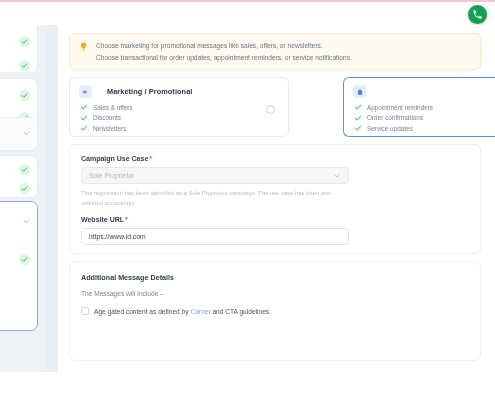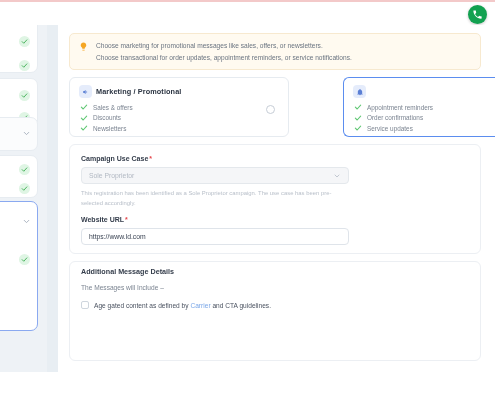--- a/index.html
+++ b/index.html
@@ -106,21 +106,21 @@
     padding:7px 9px;
     cursor:pointer;
   }
   .choice-card.marketing { left:0; width:220px; }
   .choice-card.transactional {
     left:274px; width:163px;
     border:1.5px solid #5b8def;
     border-right:none;
     border-top-right-radius:0; border-bottom-right-radius:0;
   }
-  .card-head { display:flex; align-items:center; gap:4px; }
+  .card-head { display:flex; align-items:center; gap:15px; }
   .card-badge {
     width:13px; height:13px; border-radius:4px;
     background:#e5ecfb;
     display:flex; align-items:center; justify-content:center;
     flex:none;
   }
   .card-badge svg { width:8px; height:8px; display:block; }
   .card-title { font-size:7.3px; font-weight:bold; color:#2b3442; letter-spacing:.1px; }
   .card-list { margin-top:5px; padding-left:1px; }
   .card-li { display:flex; align-items:center; gap:5px; margin-bottom:2.5px; }
@@ -155,21 +155,21 @@
     background:#ffffff; border:1px solid #dfe4ea; border-radius:4px;
     display:flex; align-items:center; padding:0 7px;
     cursor:text;
   }
   .input-val { font-size:6.8px; color:#3b4454; }
 
   
   .details-card {
     position:absolute; top:236px; left:11px; width:412px; height:100px;
     background:#ffffff; border:1px solid #eceff3; border-radius:6px;
-    padding:5px 11px;
+    padding:11px 11px;
   }
   .details-title { font-size:7.2px; font-weight:bold; color:#343d4b; }
   .details-sub { margin-top:8px; font-size:6.6px; color:#7b8491; }
   .cb-row { margin-top:10px; display:flex; align-items:center; gap:5px; cursor:pointer; }
   .cb {
     width:8px; height:8px; border:1px solid #cfd6de; border-radius:2px;
     background:#fff; flex:none;
   }
   .cb-text { font-size:6.6px; color:#4a5260; }
   .cb-link { color:#7aa7e8; }

